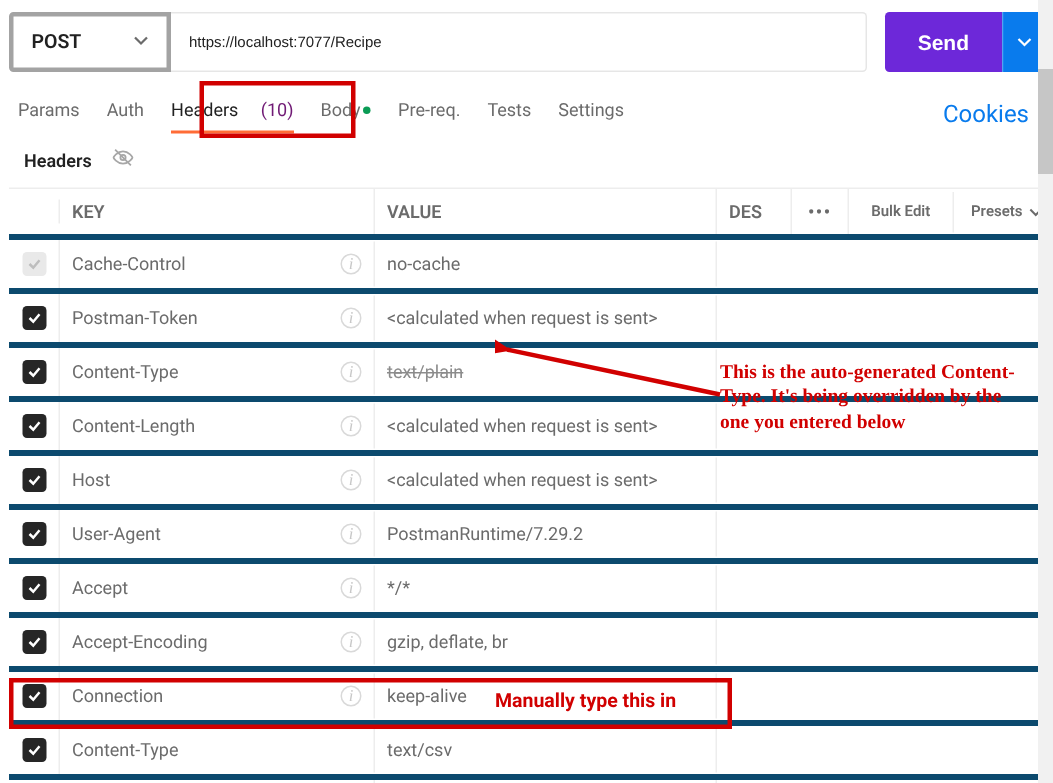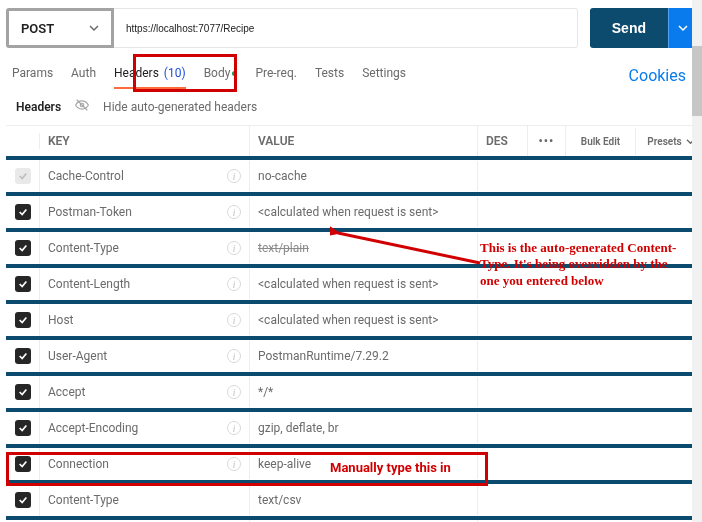--- a/index.html
+++ b/index.html
@@ -24,32 +24,32 @@
     color: #212121; cursor: pointer;
   }
   .method-select .chev { margin-left: auto; color: #6b6b6b; }
   .urlinput {
     flex: 1; border: 1px solid #e6e6e6; border-left: none; border-radius: 0 3px 3px 0;
     padding: 0 12px; font-size: 10px; color: #212121; outline: none;
     margin-left: -8px;
   }
   .sendgrp { display: flex; margin-left: 4px; }
   .send-btn {
-    background: #0c4a6e; color: #fff; border: none; font-weight: 600;
+    background: #6d28d9; color: #fff; border: none; font-weight: 600;
     font-size: 14px; padding: 0 22px; border-radius: 3px 0 0 3px; cursor: pointer;
   }
   .send-dd {
     background: #097bed; color: #fff; border: none; border-left: 1px solid rgba(255,255,255,.3);
     width: 28px; border-radius: 0 3px 3px 0; cursor: pointer; display:flex;align-items:center;justify-content:center;
   }
 
   
   .tabs { display: flex; align-items: center; gap: 18px; padding: 4px 6px 0 6px; font-size: 12px; color: #6b6b6b; position: relative; }
   .tab { cursor: pointer; padding: 4px 0 8px 0; position: relative; }
-  .tab .count { color: #1d4ed8; margin-left: 2px; }
+  .tab .count { color: #701a75; margin-left: 12px; }
   .tab.active { color: #212121; }
   .tab.active::after {
     content: ""; position: absolute; left: 0; right: 0; bottom: -1px;
     height: 2px; background: #ff6c37;
   }
   .tab .dot { display:inline-block;width:5px;height:5px;border-radius:50%;background:#0a9c55;margin-left:2px;vertical-align:middle;}
   .cookies { margin-left: auto; color: #097bed; cursor: pointer; font-size: 16px; padding-right:4px;}
 
   
   .subhdr { display:flex; align-items:center; gap:14px; padding: 10px 6px 10px 10px; color:#6b6b6b; font-size:12px; }
@@ -138,21 +138,20 @@
 
   <div class="subhdr">
     <span class="title">Headers</span>
     <span class="eye">
       <svg width="14" height="14" viewBox="0 0 24 24" fill="none" stroke="#a7a7a7" stroke-width="2">
           <path d="M1 12s4-7 11-7 11 7 11 7-4 7-11 7S1 12 1 12z"></path>
           <circle cx="12" cy="12" r="3"></circle>
           <line x1="3" y1="3" x2="21" y2="21"></line>
         </svg>
     </span>
-    <span style="color:#6b6b6b;">Hide auto-generated headers</span>
   </div>
 
   <div class="tbl">
     <div class="thead">
       <div></div>
       <div>KEY</div>
       <div>VALUE</div>
       <div>DES</div>
       <div class="more">•••</div>
       <div class="bulk">Bulk Edit</div>

